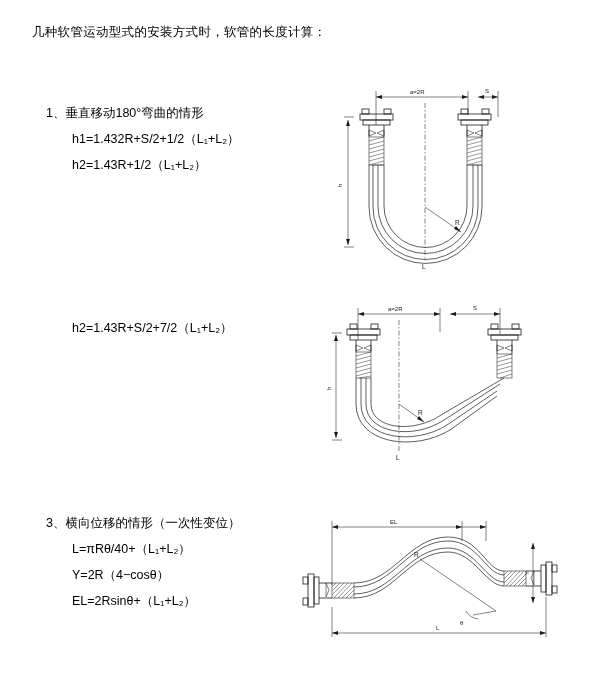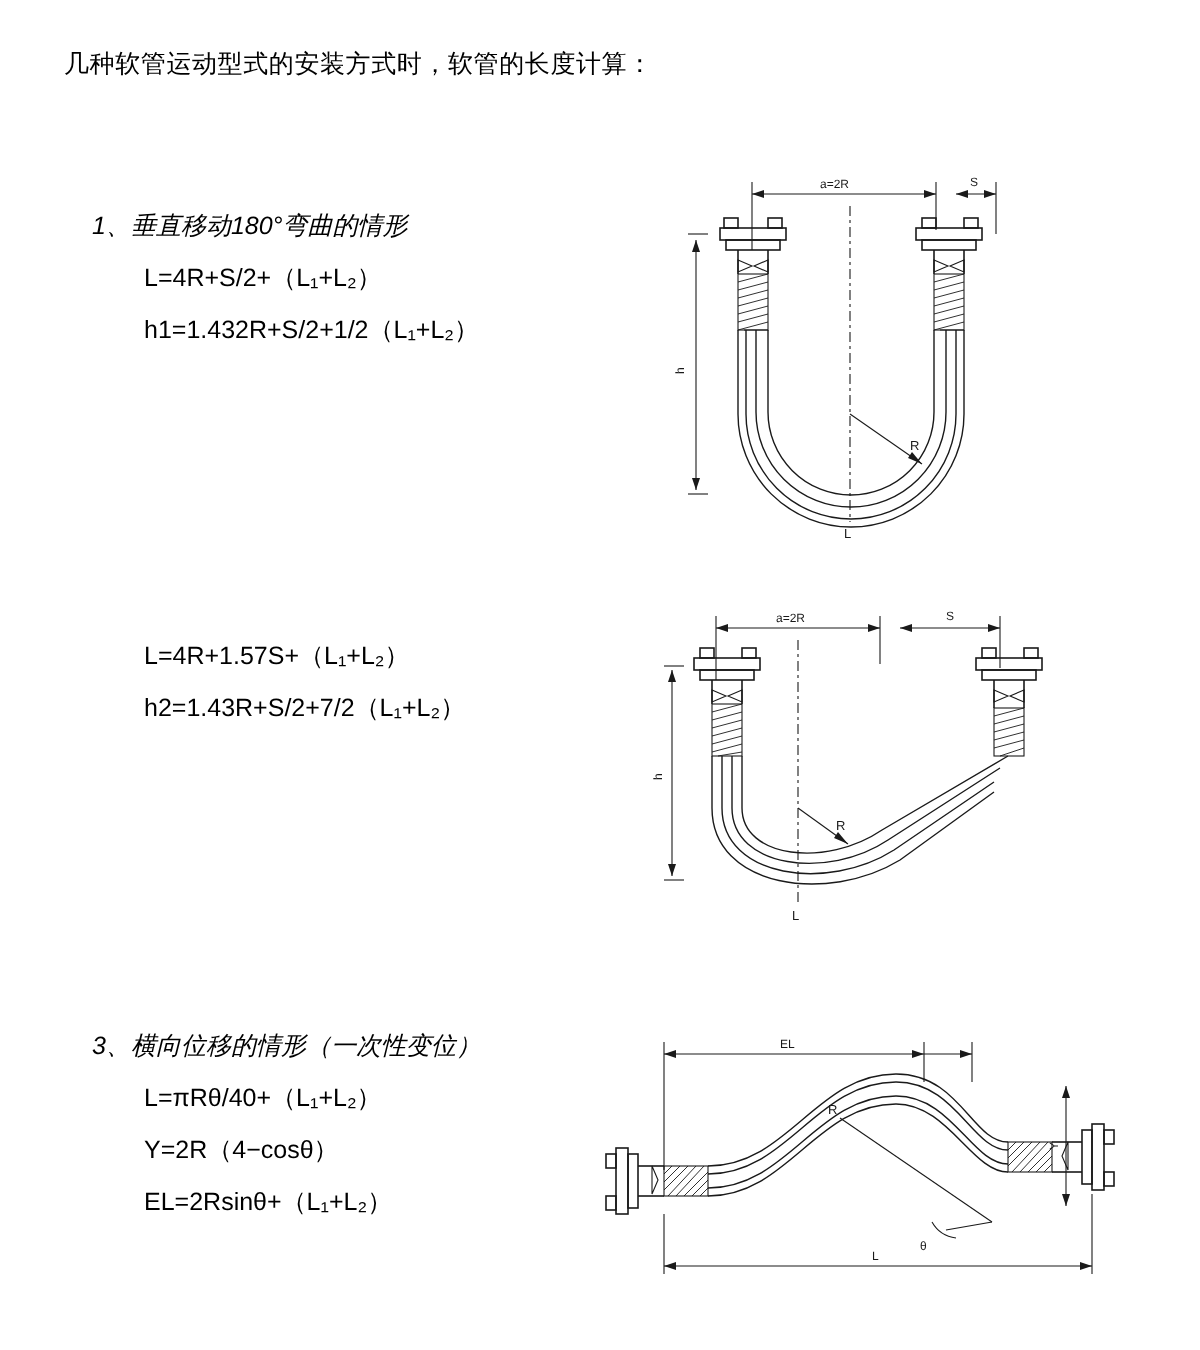--- a/index.html
+++ b/index.html
@@ -42,21 +42,20 @@
   .textcol {
     position: absolute;
     left: 46px;
     top: 0;
     width: 270px;
   }
   .sec-title {
     font-size: 12.5px;
     white-space: nowrap;
     margin-bottom: 9px;
-    font-style: italic;
   }
   .formula {
     font-size: 12.5px;
     white-space: nowrap;
     margin: 0 0 9px 26px;
   }
 
   .figcol {
     position: absolute;
   }
@@ -77,22 +76,22 @@
 </head>
 <body>
 
 <div class="page">
 
   <div class="heading">几种软管运动型式的安装方式时，软管的长度计算：</div>
 
   <div class="section sec1">
     <div class="textcol">
       <div class="sec-title">1、垂直移动180°弯曲的情形</div>
-      <div class="formula">L=4R+S/2+（L₁+L₂）</div>
       <div class="formula">h1=1.432R+S/2+1/2（L₁+L₂）</div>
+      <div class="formula">h2=1.43R+1/2（L₁+L₂）</div>
     </div>
 
     <div class="figcol fig1">
       <svg width="250" height="200" viewBox="0 0 250 200">
 
         <g>
           <line class="lnt" x1="58" y1="22" x2="150" y2="22"></line>
           <polygon class="fl" points="58,22 64,20 64,24"></polygon>
           <polygon class="fl" points="150,22 144,20 144,24"></polygon>
           <text class="dimtxt" x="92" y="19">a=2R</text>
@@ -181,21 +180,20 @@
           <line class="lnt" x1="36" y1="172" x2="26" y2="172"></line>
         </g>
 
         <text class="dimtxt2" x="104" y="194">L</text>
       </svg>
     </div>
   </div>
 
   <div class="section sec2">
     <div class="textcol">
-      <div class="formula">L=4R+1.57S+（L₁+L₂）</div>
       <div class="formula">h2=1.43R+S/2+7/2（L₁+L₂）</div>
     </div>
 
     <div class="figcol fig2">
       <svg width="250" height="180" viewBox="0 0 250 180">
 
         <g>
           <line class="lnt" x1="40" y1="22" x2="122" y2="22"></line>
           <polygon class="fl" points="40,22 46,20 46,24"></polygon>
           <polygon class="fl" points="122,22 116,20 116,24"></polygon>

